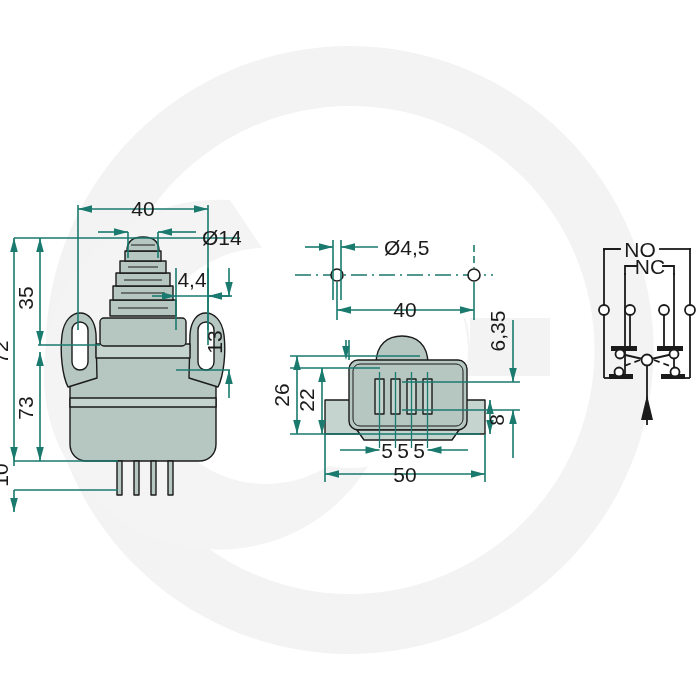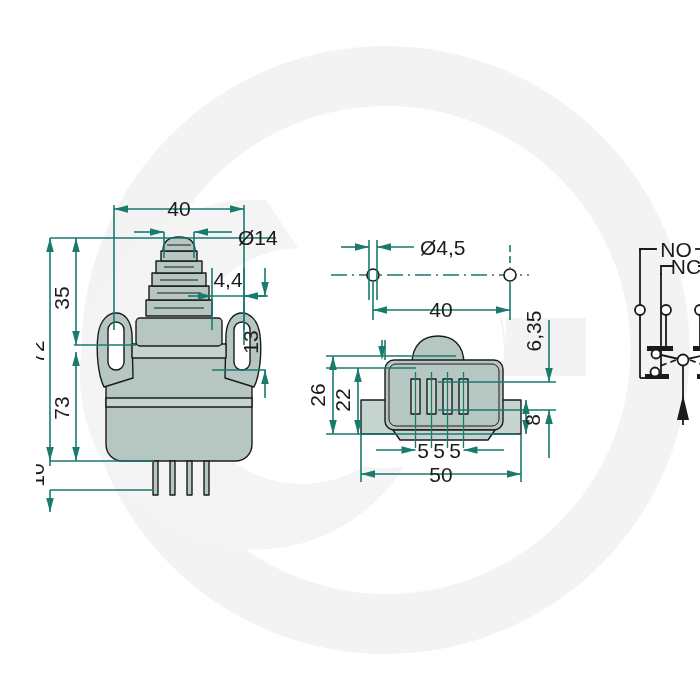--- a/index.html
+++ b/index.html
@@ -11,21 +11,20 @@
     width: 700px;
     height: 700px;
     font-family: "Liberation Sans", sans-serif;
     overflow: hidden;
   }
   #stage {
     position: relative;
     width: 565px;
     height: 700px;
     background: #ffffff;
-    margin-left: 36px;
   }
   #stage svg {
     display: block;
   }
   .dimtext {
     font-family: "Liberation Sans", sans-serif;
     font-size: 21px;
     fill: #1b1b1b;
   }
   .schem-label {

